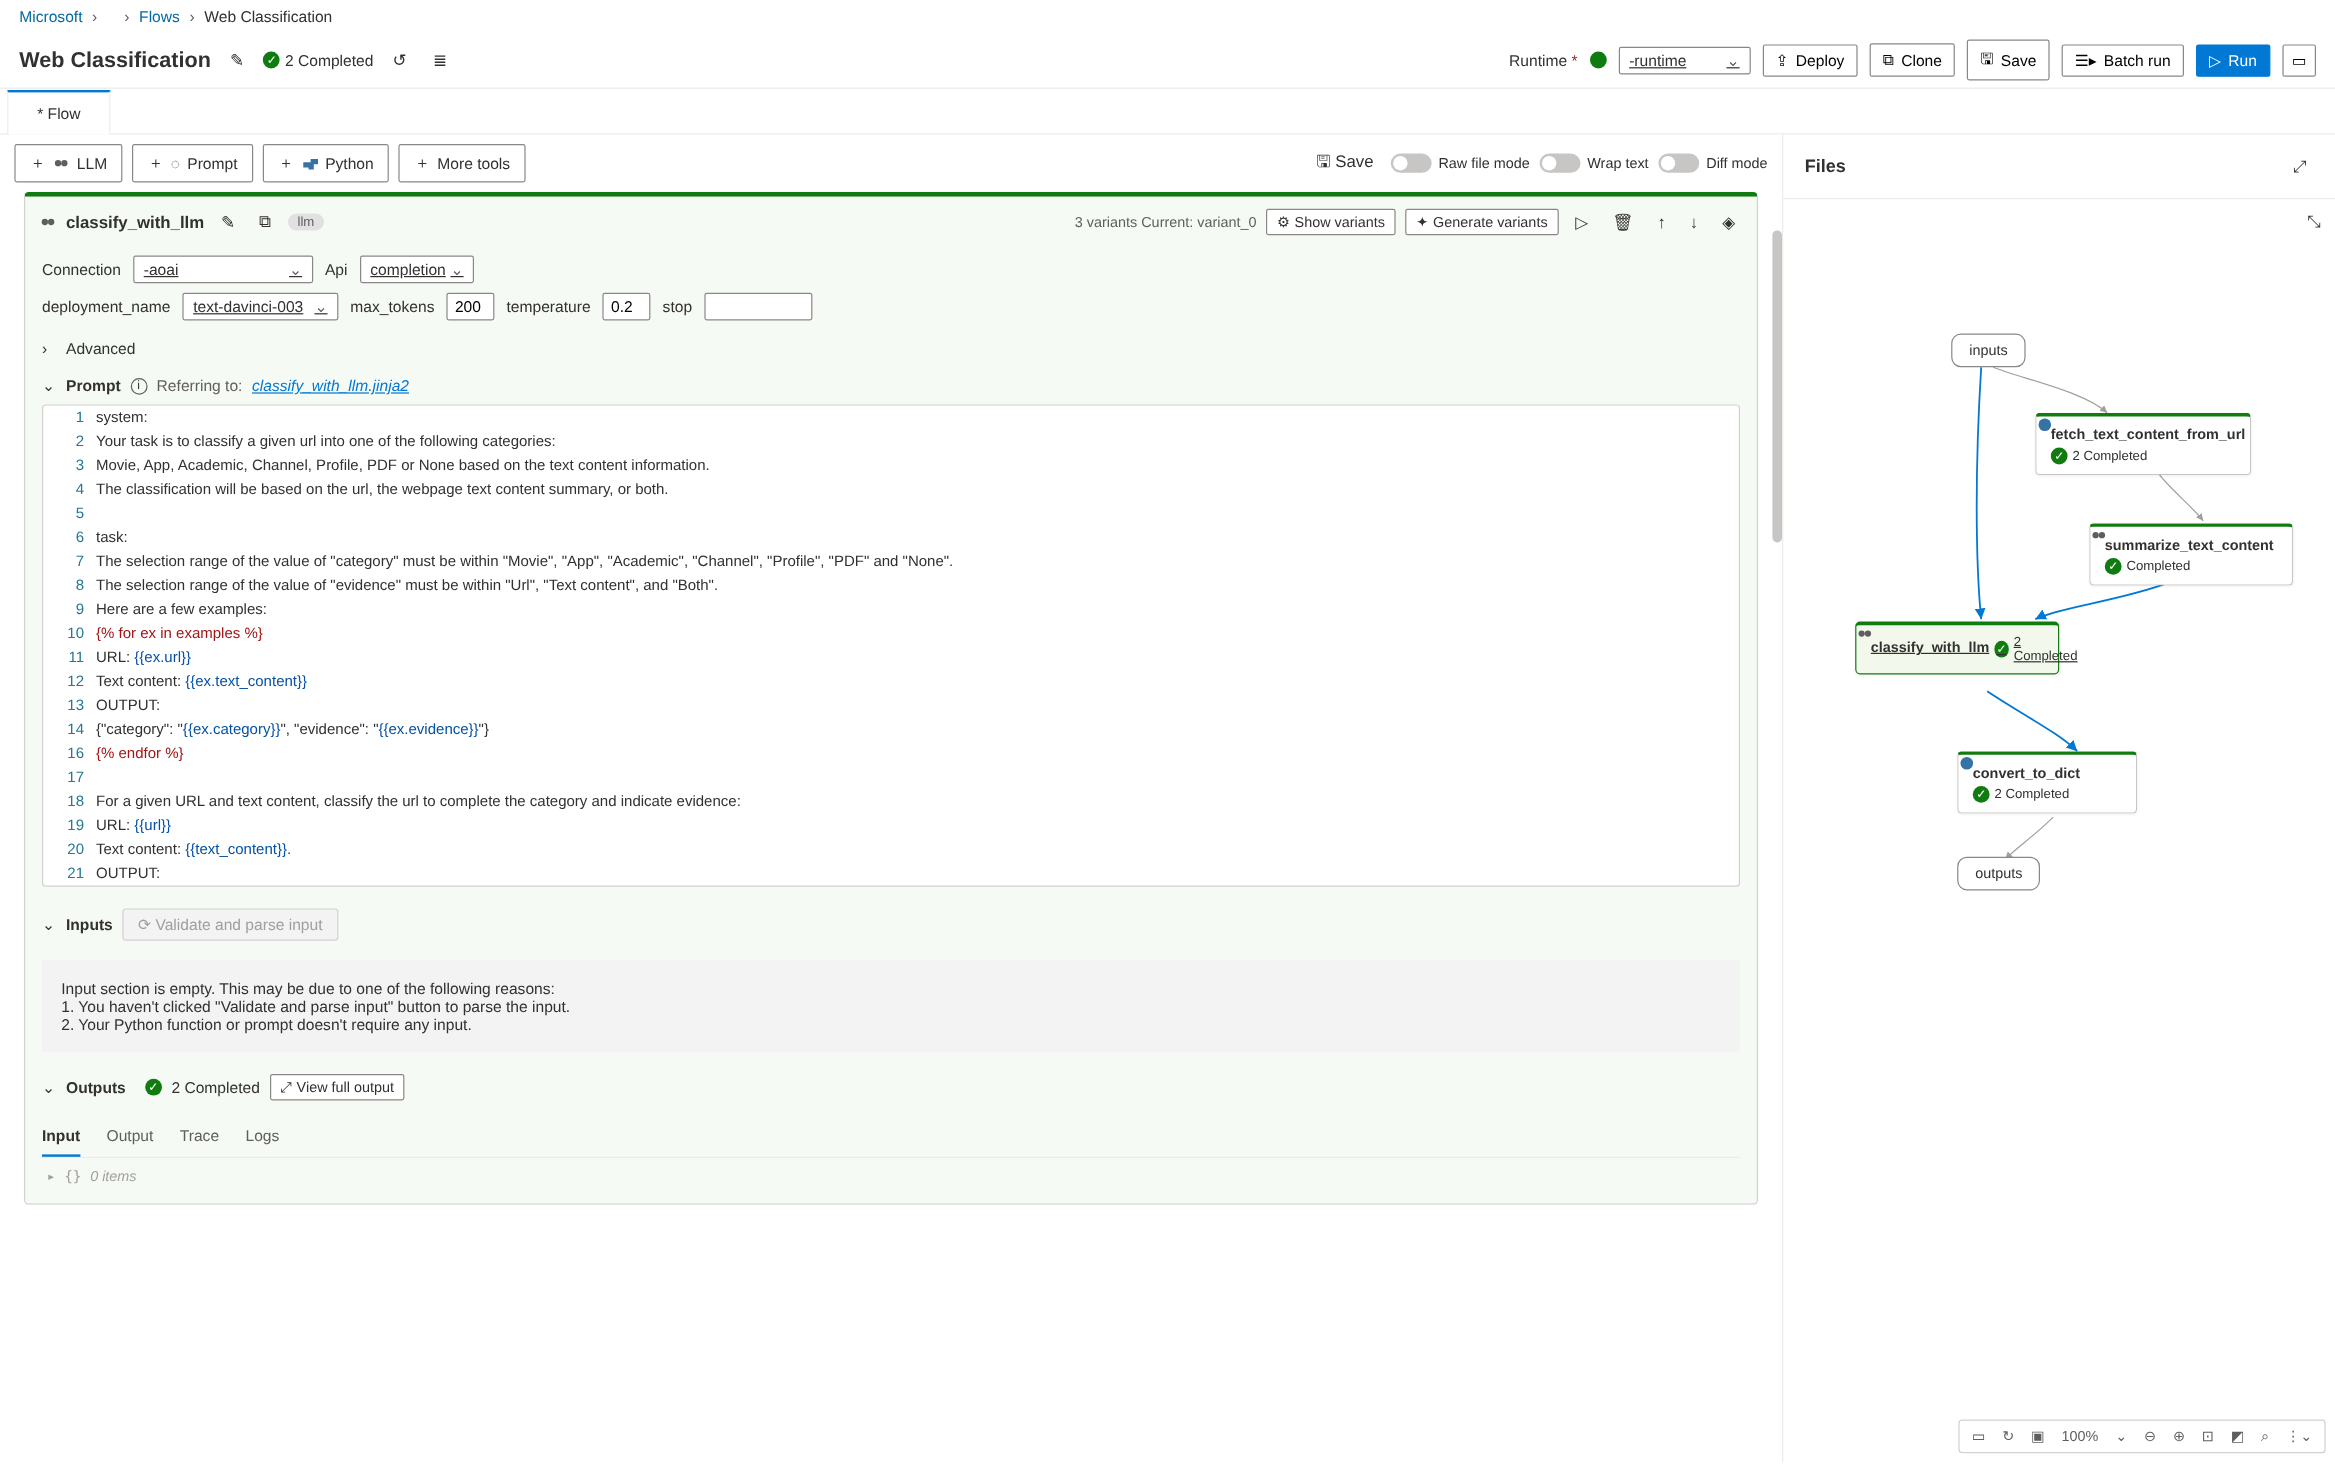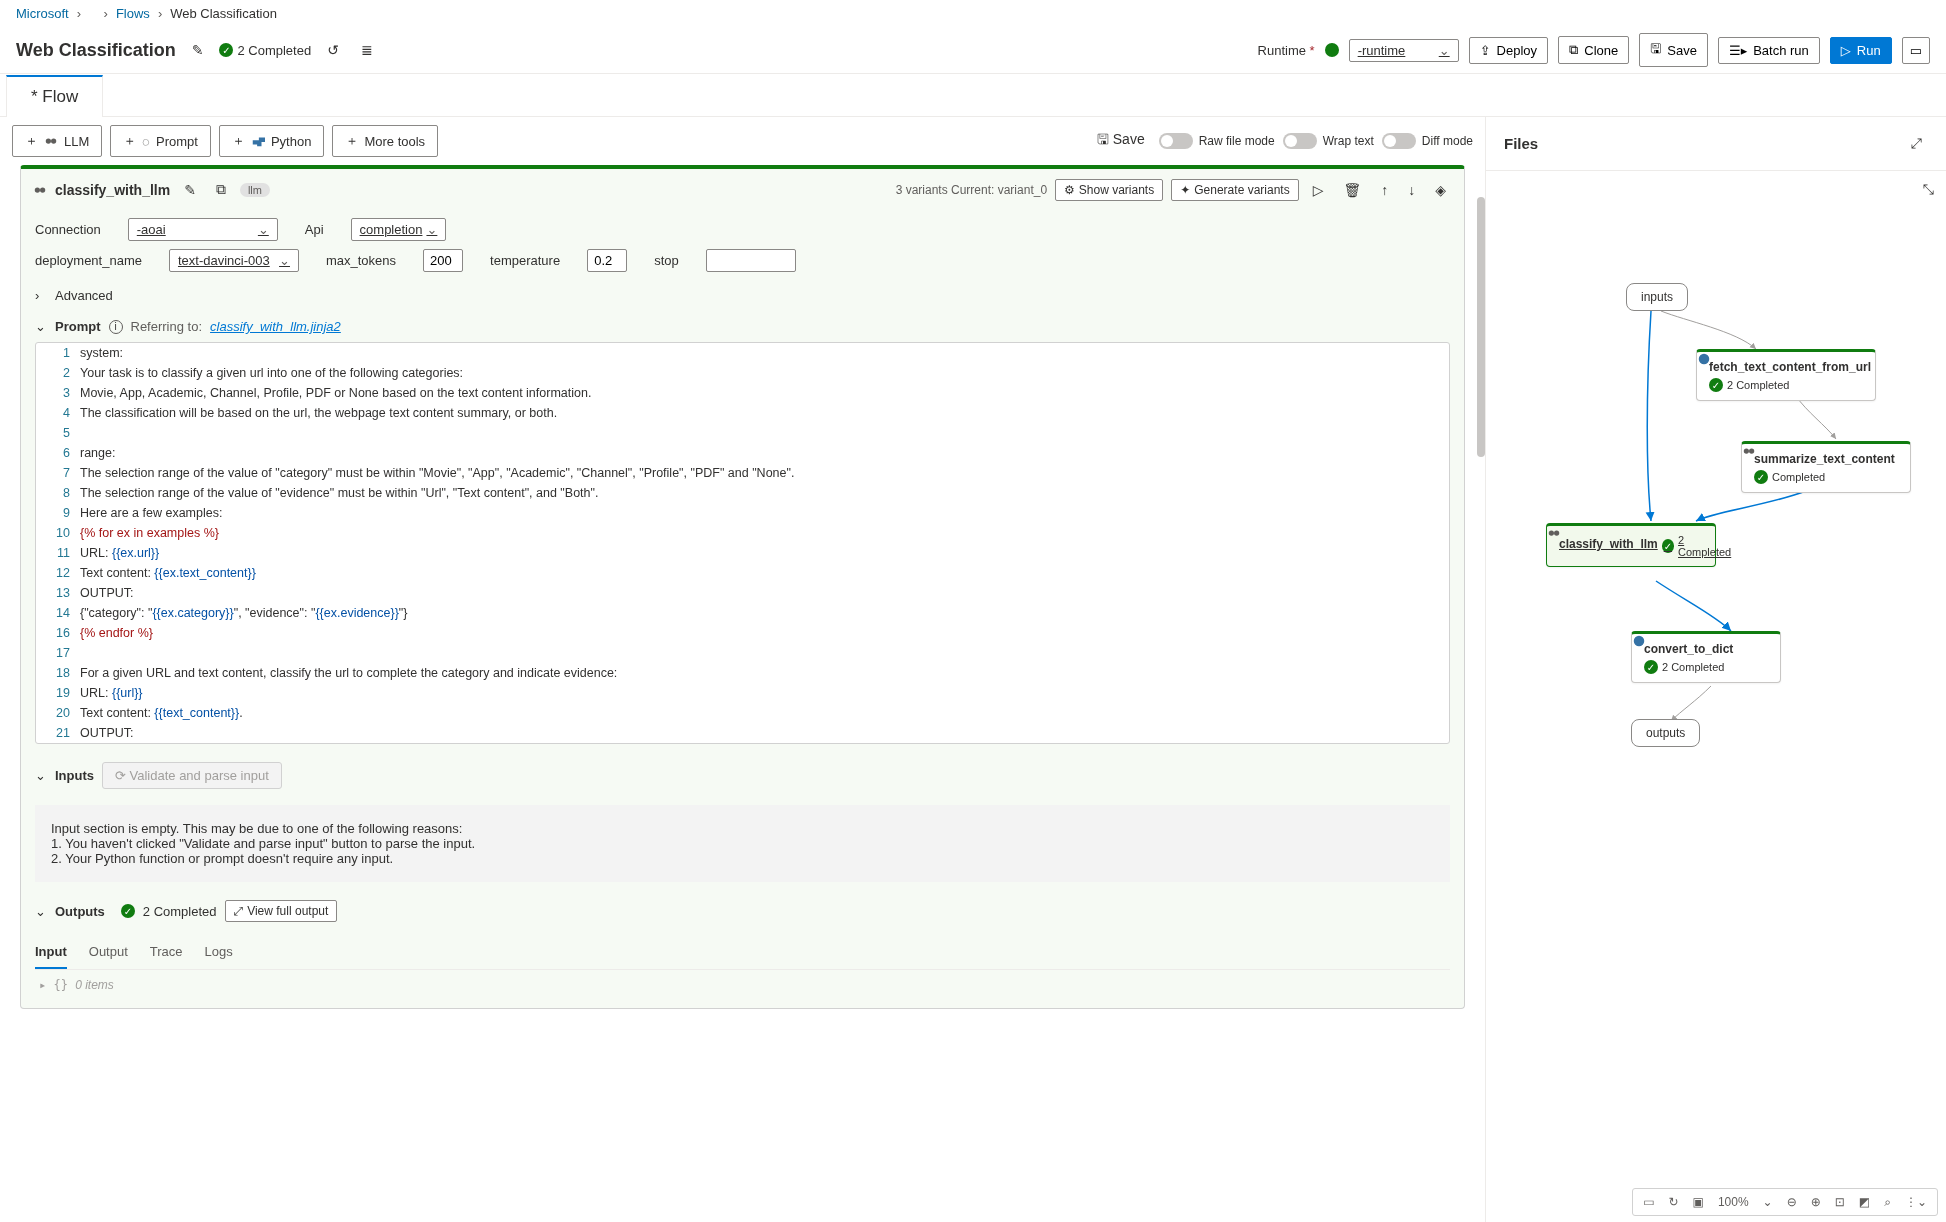--- a/index.html
+++ b/index.html
@@ -11,39 +11,39 @@
 .header .title { font-size:18px; font-weight:600; }
 .header .spacer { flex:1; }
 .status-pill { display:flex; align-items:center; gap:4px; }
 .check-circle { width:14px; height:14px; border-radius:50%; background:#107c10; color:#fff; display:inline-flex; align-items:center; justify-content:center; font-size:10px; }
 .iconbtn { background:none; border:none; cursor:pointer; padding:4px 6px; color:#323130; font-size:14px; }
 .btn { display:inline-flex; align-items:center; gap:6px; background:#fff; border:1px solid #8a8886; border-radius:2px; padding:5px 10px; cursor:pointer; font-size:13px; }
 .btn-primary { background:#0078d4; color:#fff; border-color:#0078d4; }
 .btn-square { padding:5px 7px; }
 .rt-dot { width:14px; height:14px; border-radius:50%; background:#107c10; display:inline-block; }
 .tabbar { display:flex; border-bottom:1px solid #edebe9; padding-left:6px; }
-.tab { padding:10px 24px; border:1px solid #edebe9; border-bottom:none; background:#fff; position:relative; top:1px; font-size:17px; }
+.tab { padding:10px 24px; border:1px solid #edebe9; border-bottom:none; background:#fff; position:relative; top:1px; font-size:13px; }
 .tab.active { border-top:2px solid #0078d4; }
 .layout { display:flex; height:calc(100vh - 115px); }
 .left { flex:1; overflow-y:auto; border-right:1px solid #edebe9; position:relative; }
 .right { width:460px; display:flex; flex-direction:column; }
 .toolbar { display:flex; align-items:center; padding:8px 12px; gap:8px; }
 .toolbar .spacer { flex:1; }
 .addbtn { display:inline-flex; align-items:center; gap:6px; border:1px solid #8a8886; border-radius:2px; padding:6px 12px; cursor:pointer; background:#fff; }
 .toggle { width:34px; height:16px; border-radius:10px; background:#c8c6c4; position:relative; }
 .toggle::after { content:""; position:absolute; width:12px; height:12px; border-radius:50%; background:#fff; top:2px; left:2px; }
 .togrow { display:flex; align-items:center; gap:6px; font-size:12px; }
 .node-card { margin:0 20px 16px; border:1px solid #d1d1d1; border-top:4px solid #107c10; border-radius:4px; background:#f6faf4; }
 .node-head { display:flex; align-items:center; padding:8px 12px; gap:8px; }
 .node-head .name { font-weight:600; font-size:14px; }
 .node-head .spacer { flex:1; }
 .pill { background:#e1e1e1; border-radius:8px; padding:1px 8px; font-size:11px; color:#605e5c; }
 .minibtn { display:inline-flex; align-items:center; gap:4px; border:1px solid #8a8886; border-radius:2px; padding:3px 8px; font-size:12px; cursor:pointer; background:#fff; }
 .node-body { padding:8px 14px; }
-.form-row { display:flex; align-items:center; gap:27px; flex-wrap:wrap; margin-bottom:8px; font-size:13px; }
+.form-row { display:flex; align-items:center; gap:10px; flex-wrap:wrap; margin-bottom:8px; font-size:13px; }
 .form-row label { color:#323130; }
 .sel { display:inline-flex; align-items:center; gap:4px; border:1px solid #8a8886; border-radius:2px; padding:3px 8px; background:#fff; font-size:13px; min-width:60px;text-decoration:underline; }
 .sel .care { margin-left:auto; color:#605e5c; }
 .inp { border:1px solid #8a8886; border-radius:2px; padding:3px 6px; font-size:13px; background:#fff; }
 .section-row { display:flex; align-items:center; gap:8px; padding:8px 0; }
 .chev-ico { width:12px; display:inline-block; }
 .prompt-link { color:#0078d4;font-style:italic; }
 .editor { border:1px solid #d1d1d1; border-radius:3px; background:#fff; font-family:Menlo,Consolas,monospace; font-size:12.5px; line-height:20px; }
 .ed-line { display:flex; }
 .ed-gutter { width:44px; text-align:right; padding-right:10px; color:#237893; user-select:none; }
@@ -236,21 +236,21 @@
             <div class="ed-line">
               <div class="ed-gutter">4</div>
               <div class="ed-code">The classification will be based on the url, the webpage text content summary, or both.</div>
             </div>
             <div class="ed-line">
               <div class="ed-gutter">5</div>
               <div class="ed-code"></div>
             </div>
             <div class="ed-line">
               <div class="ed-gutter">6</div>
-              <div class="ed-code">range:</div>
+              <div class="ed-code">task:</div>
             </div>
             <div class="ed-line">
               <div class="ed-gutter">7</div>
               <div class="ed-code">The selection range of the value of "category" must be within "Movie", "App", "Academic", "Channel", "Profile", "PDF" and "None".</div>
             </div>
             <div class="ed-line">
               <div class="ed-gutter">8</div>
               <div class="ed-code">The selection range of the value of "evidence" must be within "Url", "Text content", and "Both".</div>
             </div>
             <div class="ed-line">

